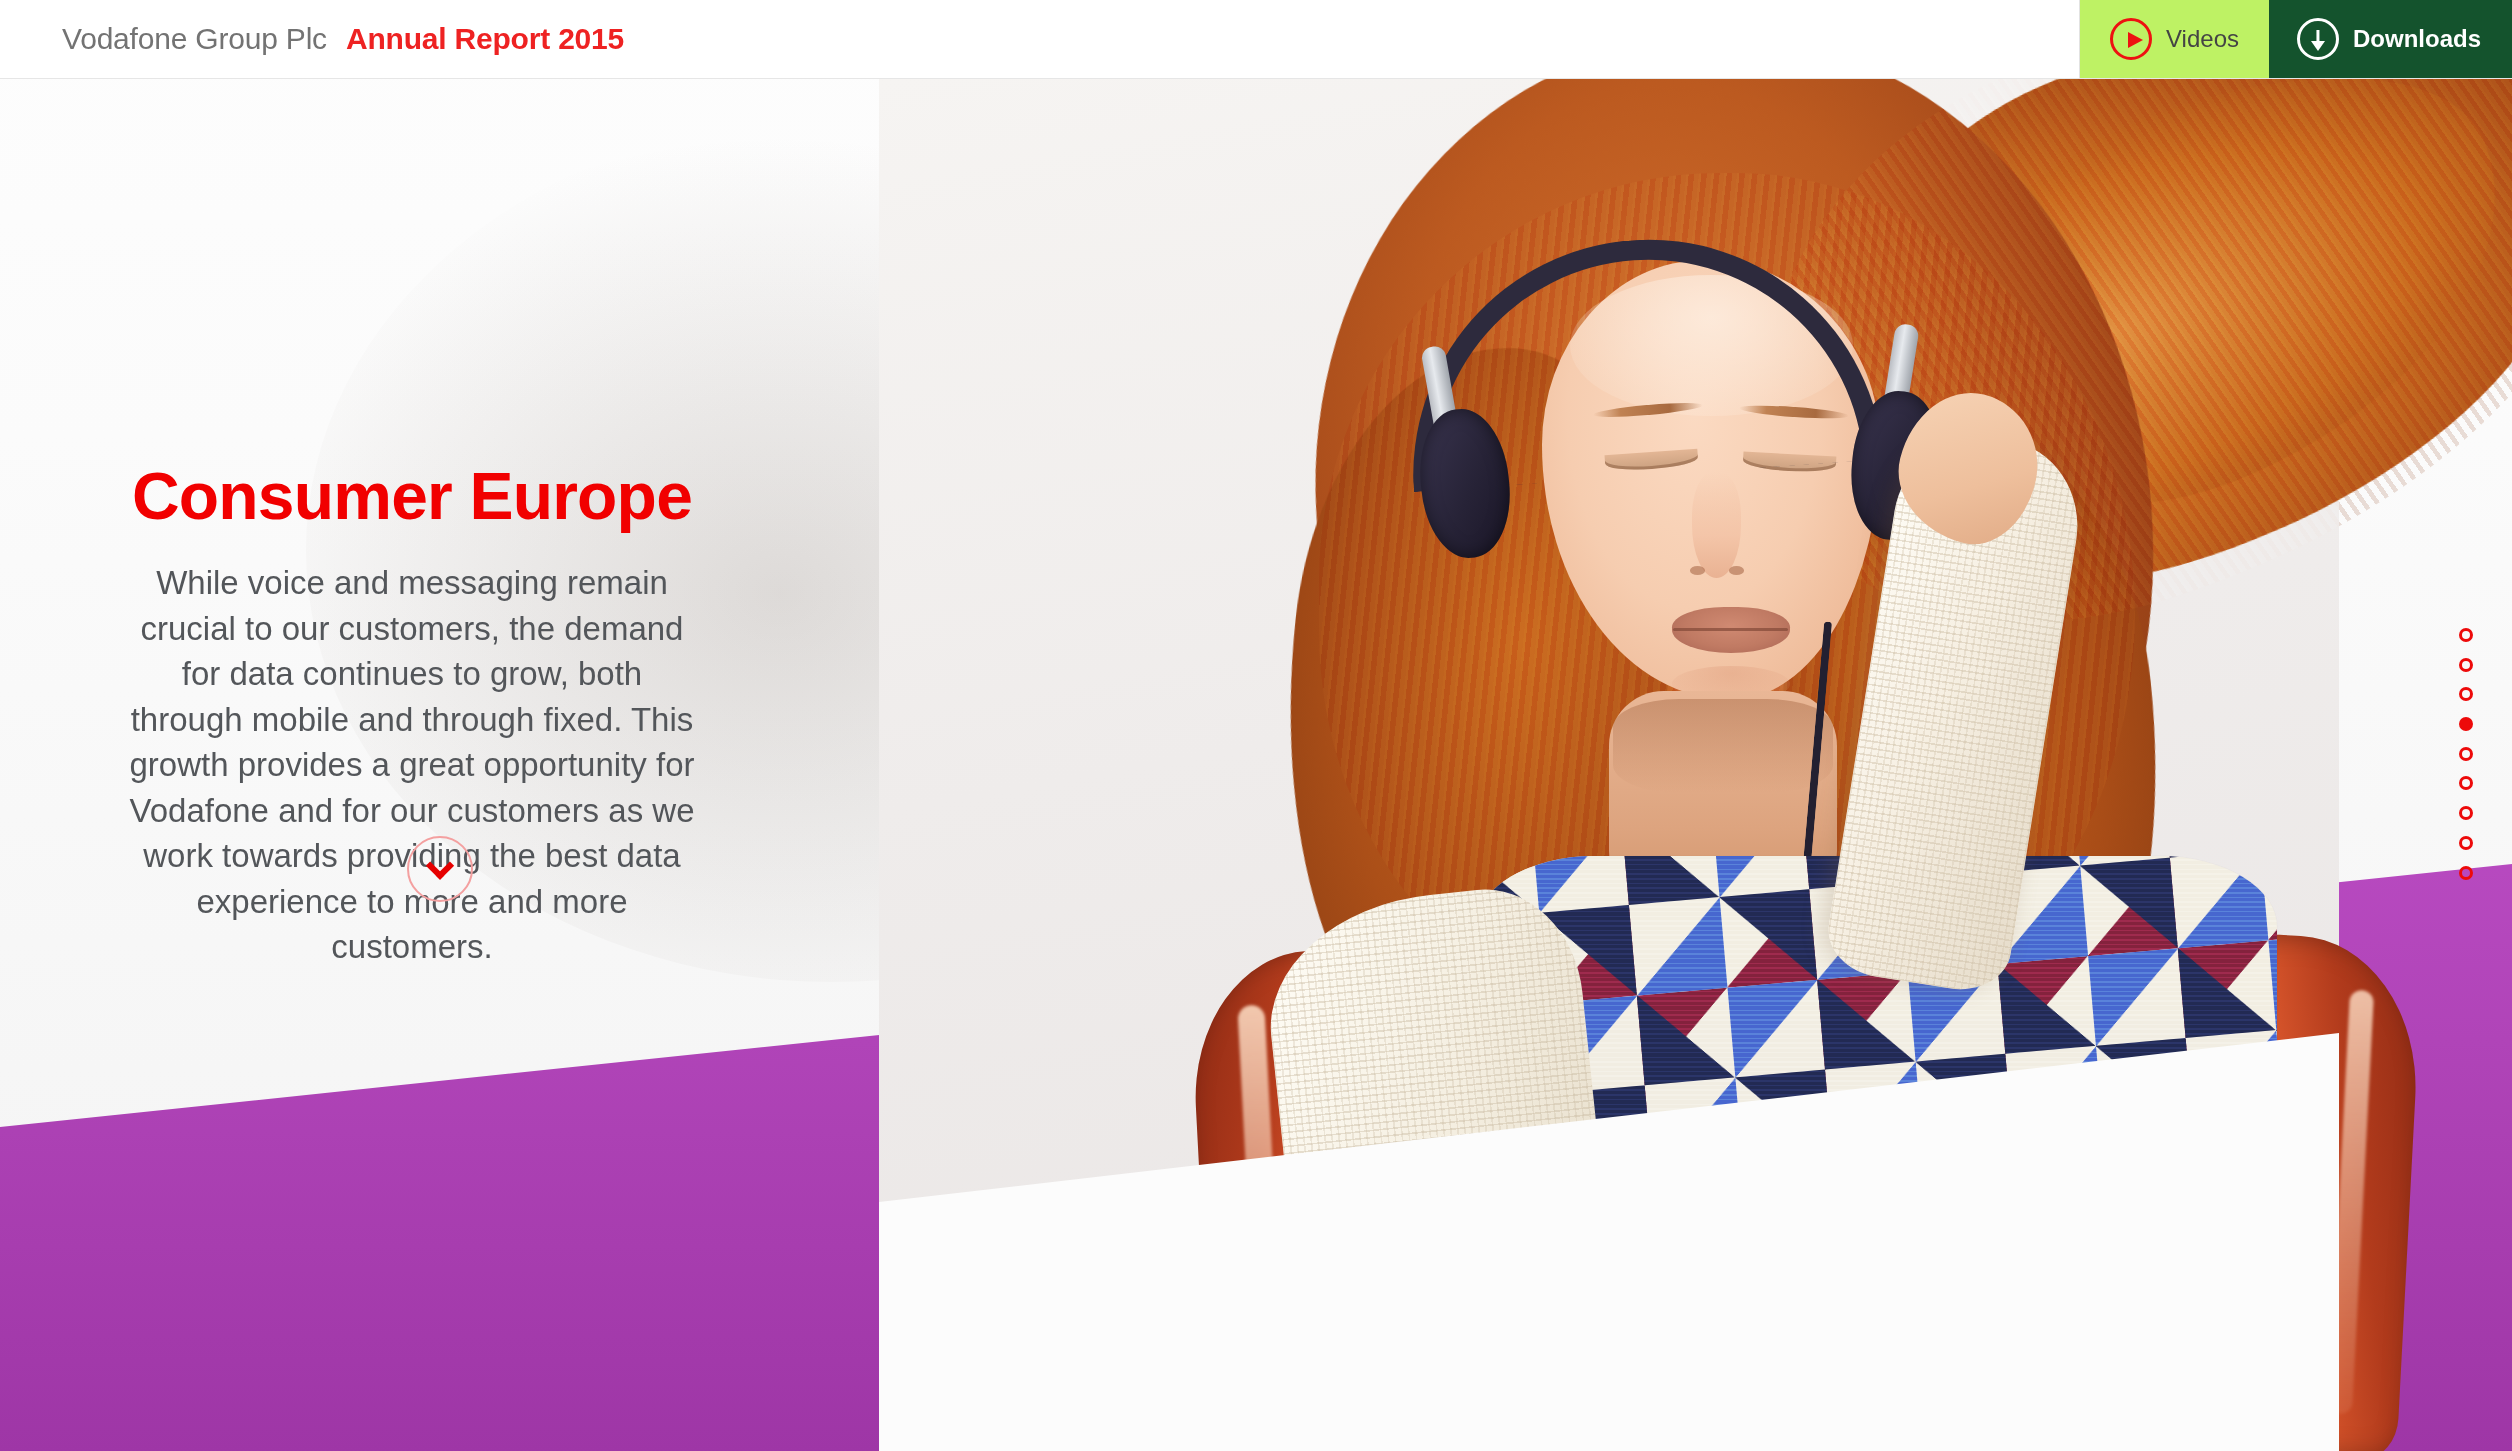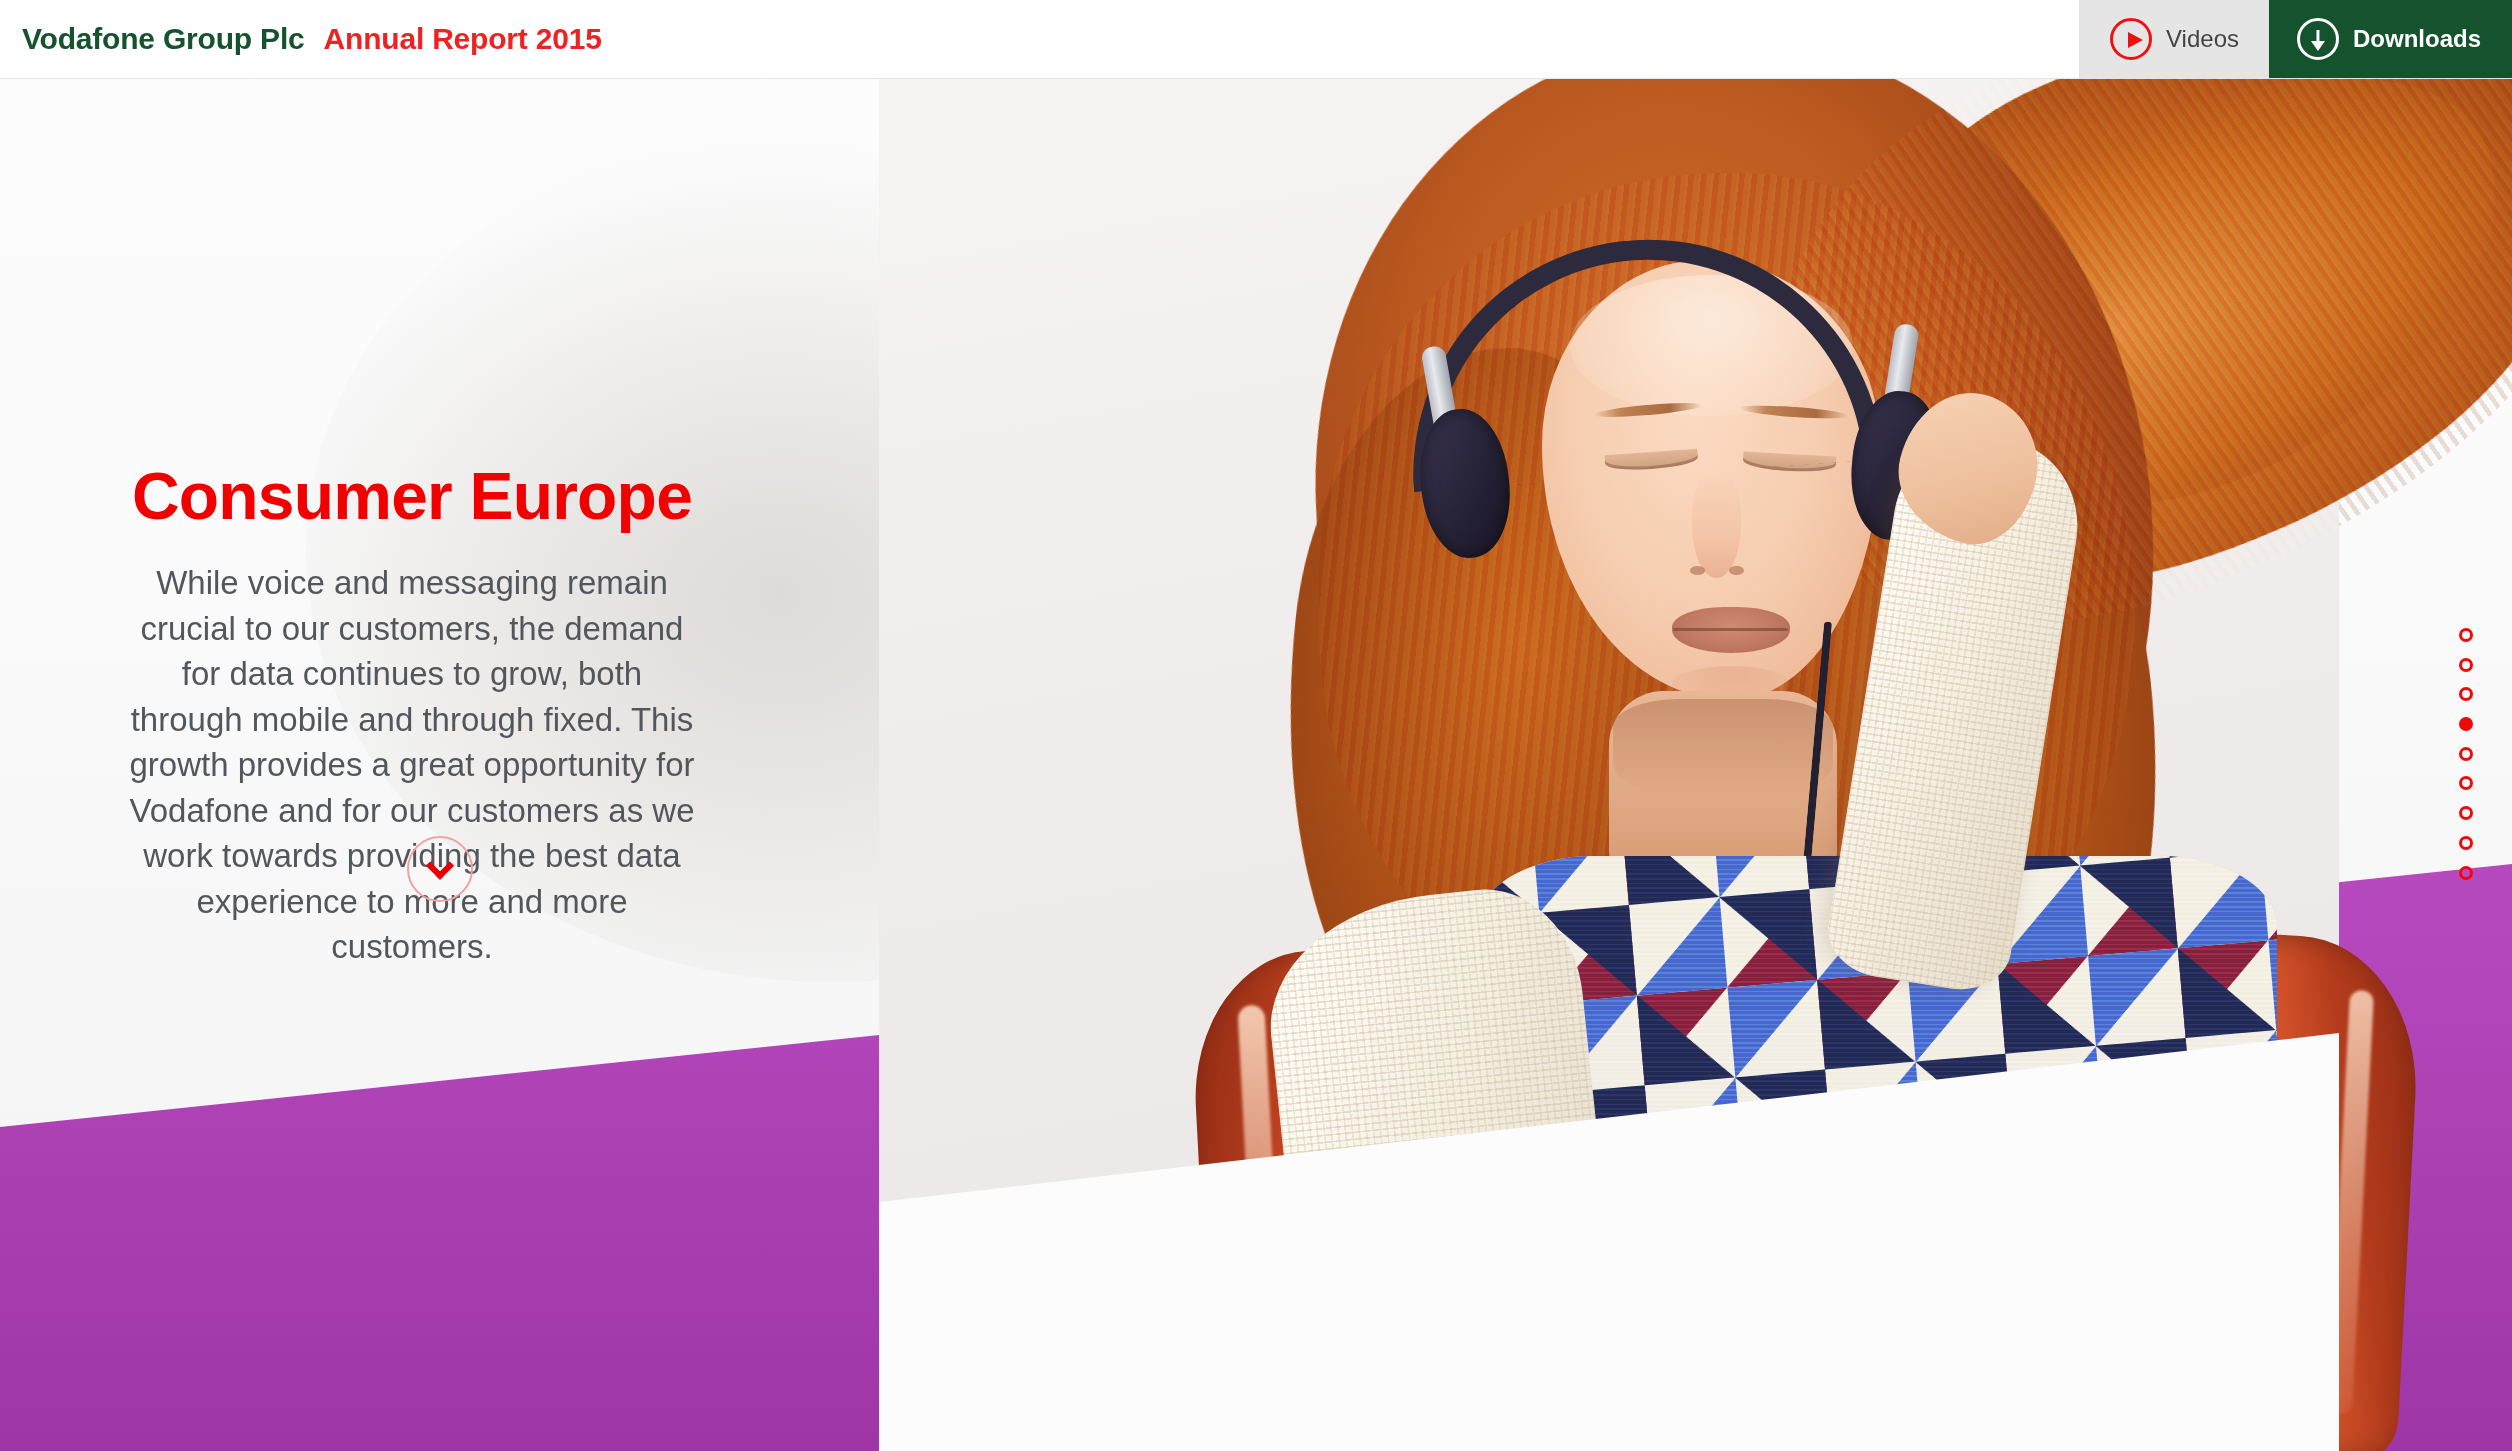--- a/index.html
+++ b/index.html
@@ -7,29 +7,29 @@
     font-family:"Liberation Sans", sans-serif; }
 
   .page{ position:relative; width:2512px; height:1452px; overflow:hidden;
     background:linear-gradient(180deg,#fdfdfd 0%, #fbfbfb 30%, #f7f7f7 65%, #f3f3f3 100%); }
 
   
   .header{ position:absolute; left:0; top:0; width:2512px; height:79px;
     background:#ffffff; border-bottom:0.8px solid #e6e6e6; z-index:60; }
   .brand{ position:absolute; left:22px; top:50%; transform:translateY(-50%);
     white-space:nowrap; font-size:30px; letter-spacing:-0.2px; }
-  .brand .b-bold{ color:#14532d; font-weight:bold; }
+  .brand .b-bold{ color:#737373; font-weight:normal;margin-left:40px; }
   .brand .b-light{ color:#ee2222; font-weight:700;margin-left:12px; }
 
   .nav-right{ position:absolute; right:0; top:0; height:78px; display:flex; align-items:stretch; }
   .nav-divider{ width:0.8px; background:#e2e2e2; align-self:stretch; }
 
   .nav-btn{ display:flex; align-items:center; gap:14px; padding:0 30px;
     height:78px; cursor:pointer; background:#fff; }
-  .nav-btn.videos{ background:#e5e5e5; }
+  .nav-btn.videos{ background:#bef264; }
   .nav-btn.downloads{ background:#14532d; padding:0 31px 0 28px; }
   .nav-label{ font-size:24px; color:#444; white-space:nowrap; }
   .nav-btn.downloads .nav-label{ color:#fff; font-weight:600; }
 
   .ic-circle{ width:42px; height:42px; border-radius:50%; position:relative; flex:0 0 auto; }
   .ic-play{ border:3.1px solid #ee1111; }
   .ic-play::after{ content:""; position:absolute; left:15px; top:11px;
     border-left:15.7px solid #ee1111; border-top:8.6px solid transparent; border-bottom:8.6px solid transparent; }
   .ic-down{ border:3.1px solid #ffffff; }
   .ic-down .shaft{ position:absolute; left:50%; top:9.4px; width:3.1px; height:15.7px;

